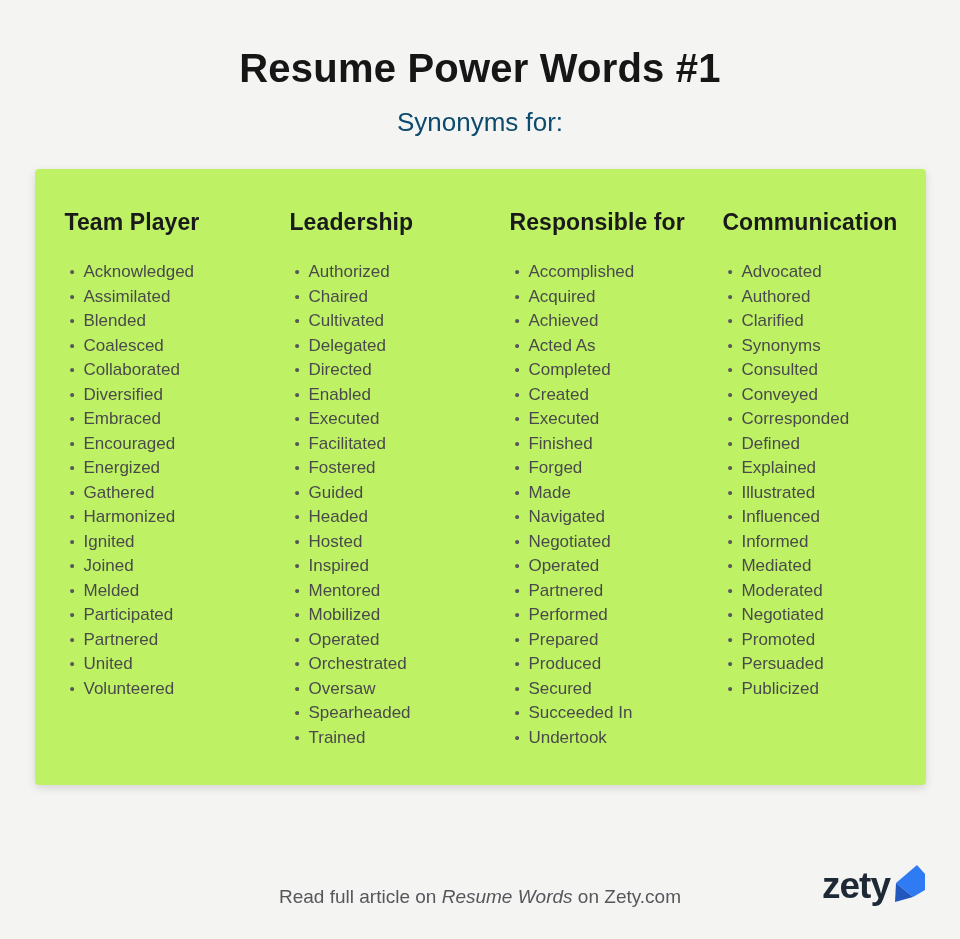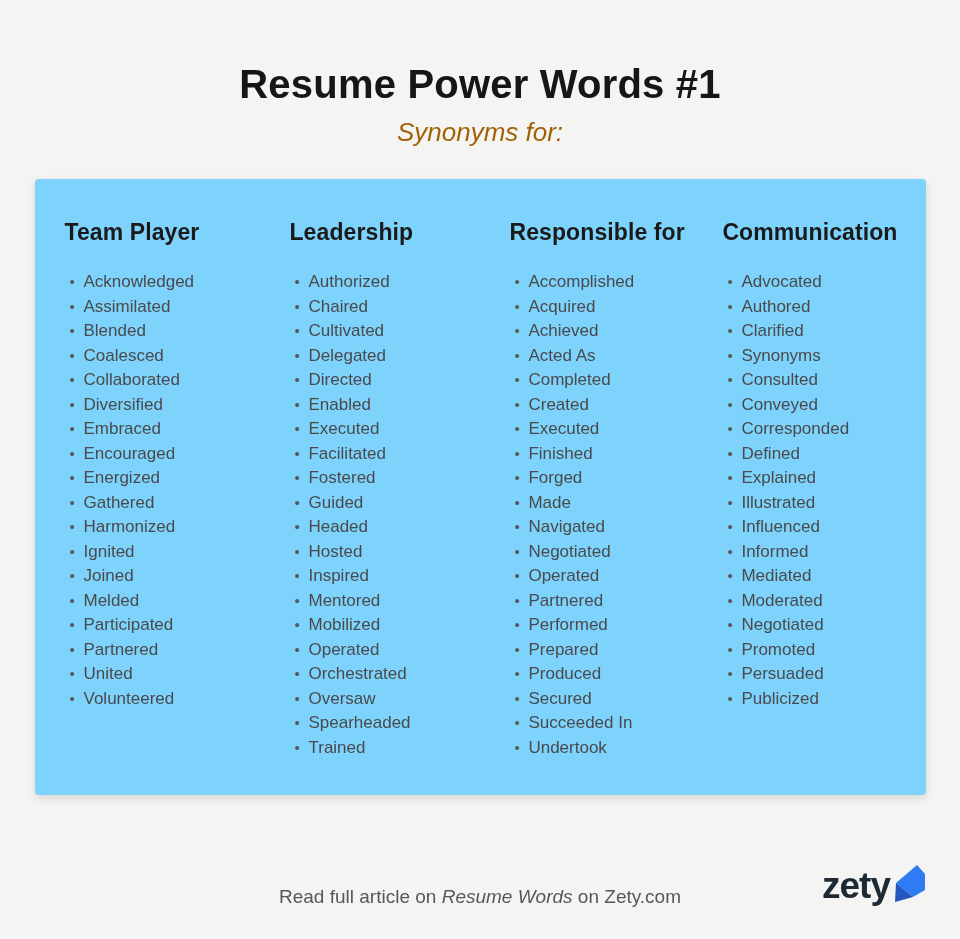--- a/index.html
+++ b/index.html
@@ -3,39 +3,38 @@
 <meta charset="utf-8">
 <style>
   * { margin: 0; padding: 0; box-sizing: border-box; }
   html, body { width: 960px; height: 939px; }
   body {
     background: #f4f4f3;
     font-family: "Liberation Sans", sans-serif;
     position: relative;
     overflow: hidden;
   }
-  .header { text-align: center; padding-top: 62px; }
+  .header { text-align: center; padding-top: 46px; }
   .title {
     font-size: 40px;
     font-weight: 700;
     color: #161617;
     letter-spacing: 0.2px;
   }
   .subtitle {
-    margin-top: 10px;
+    margin-top: 16px;
     font-size: 26px;
     font-weight: 400;
-    color: #a16207;
-    font-style: italic;
+    color: #0c4a6e;
   }
   .card {
     width: 891px;
     height: 616px;
     margin: 31px auto 0 auto;
-    background: #7dd3fc;
+    background: #bef264;
     border-radius: 4px;
     box-shadow: 0 3px 8px rgba(0,0,0,0.13);
     padding: 40px 28px 0 30px;
     display: flex;
   }
   .col:nth-child(1) { width: 225px; }
   .col:nth-child(2) { width: 220px; }
   .col:nth-child(3) { width: 213px; }
   .col:nth-child(4) { width: auto; }
   .col h2 {

